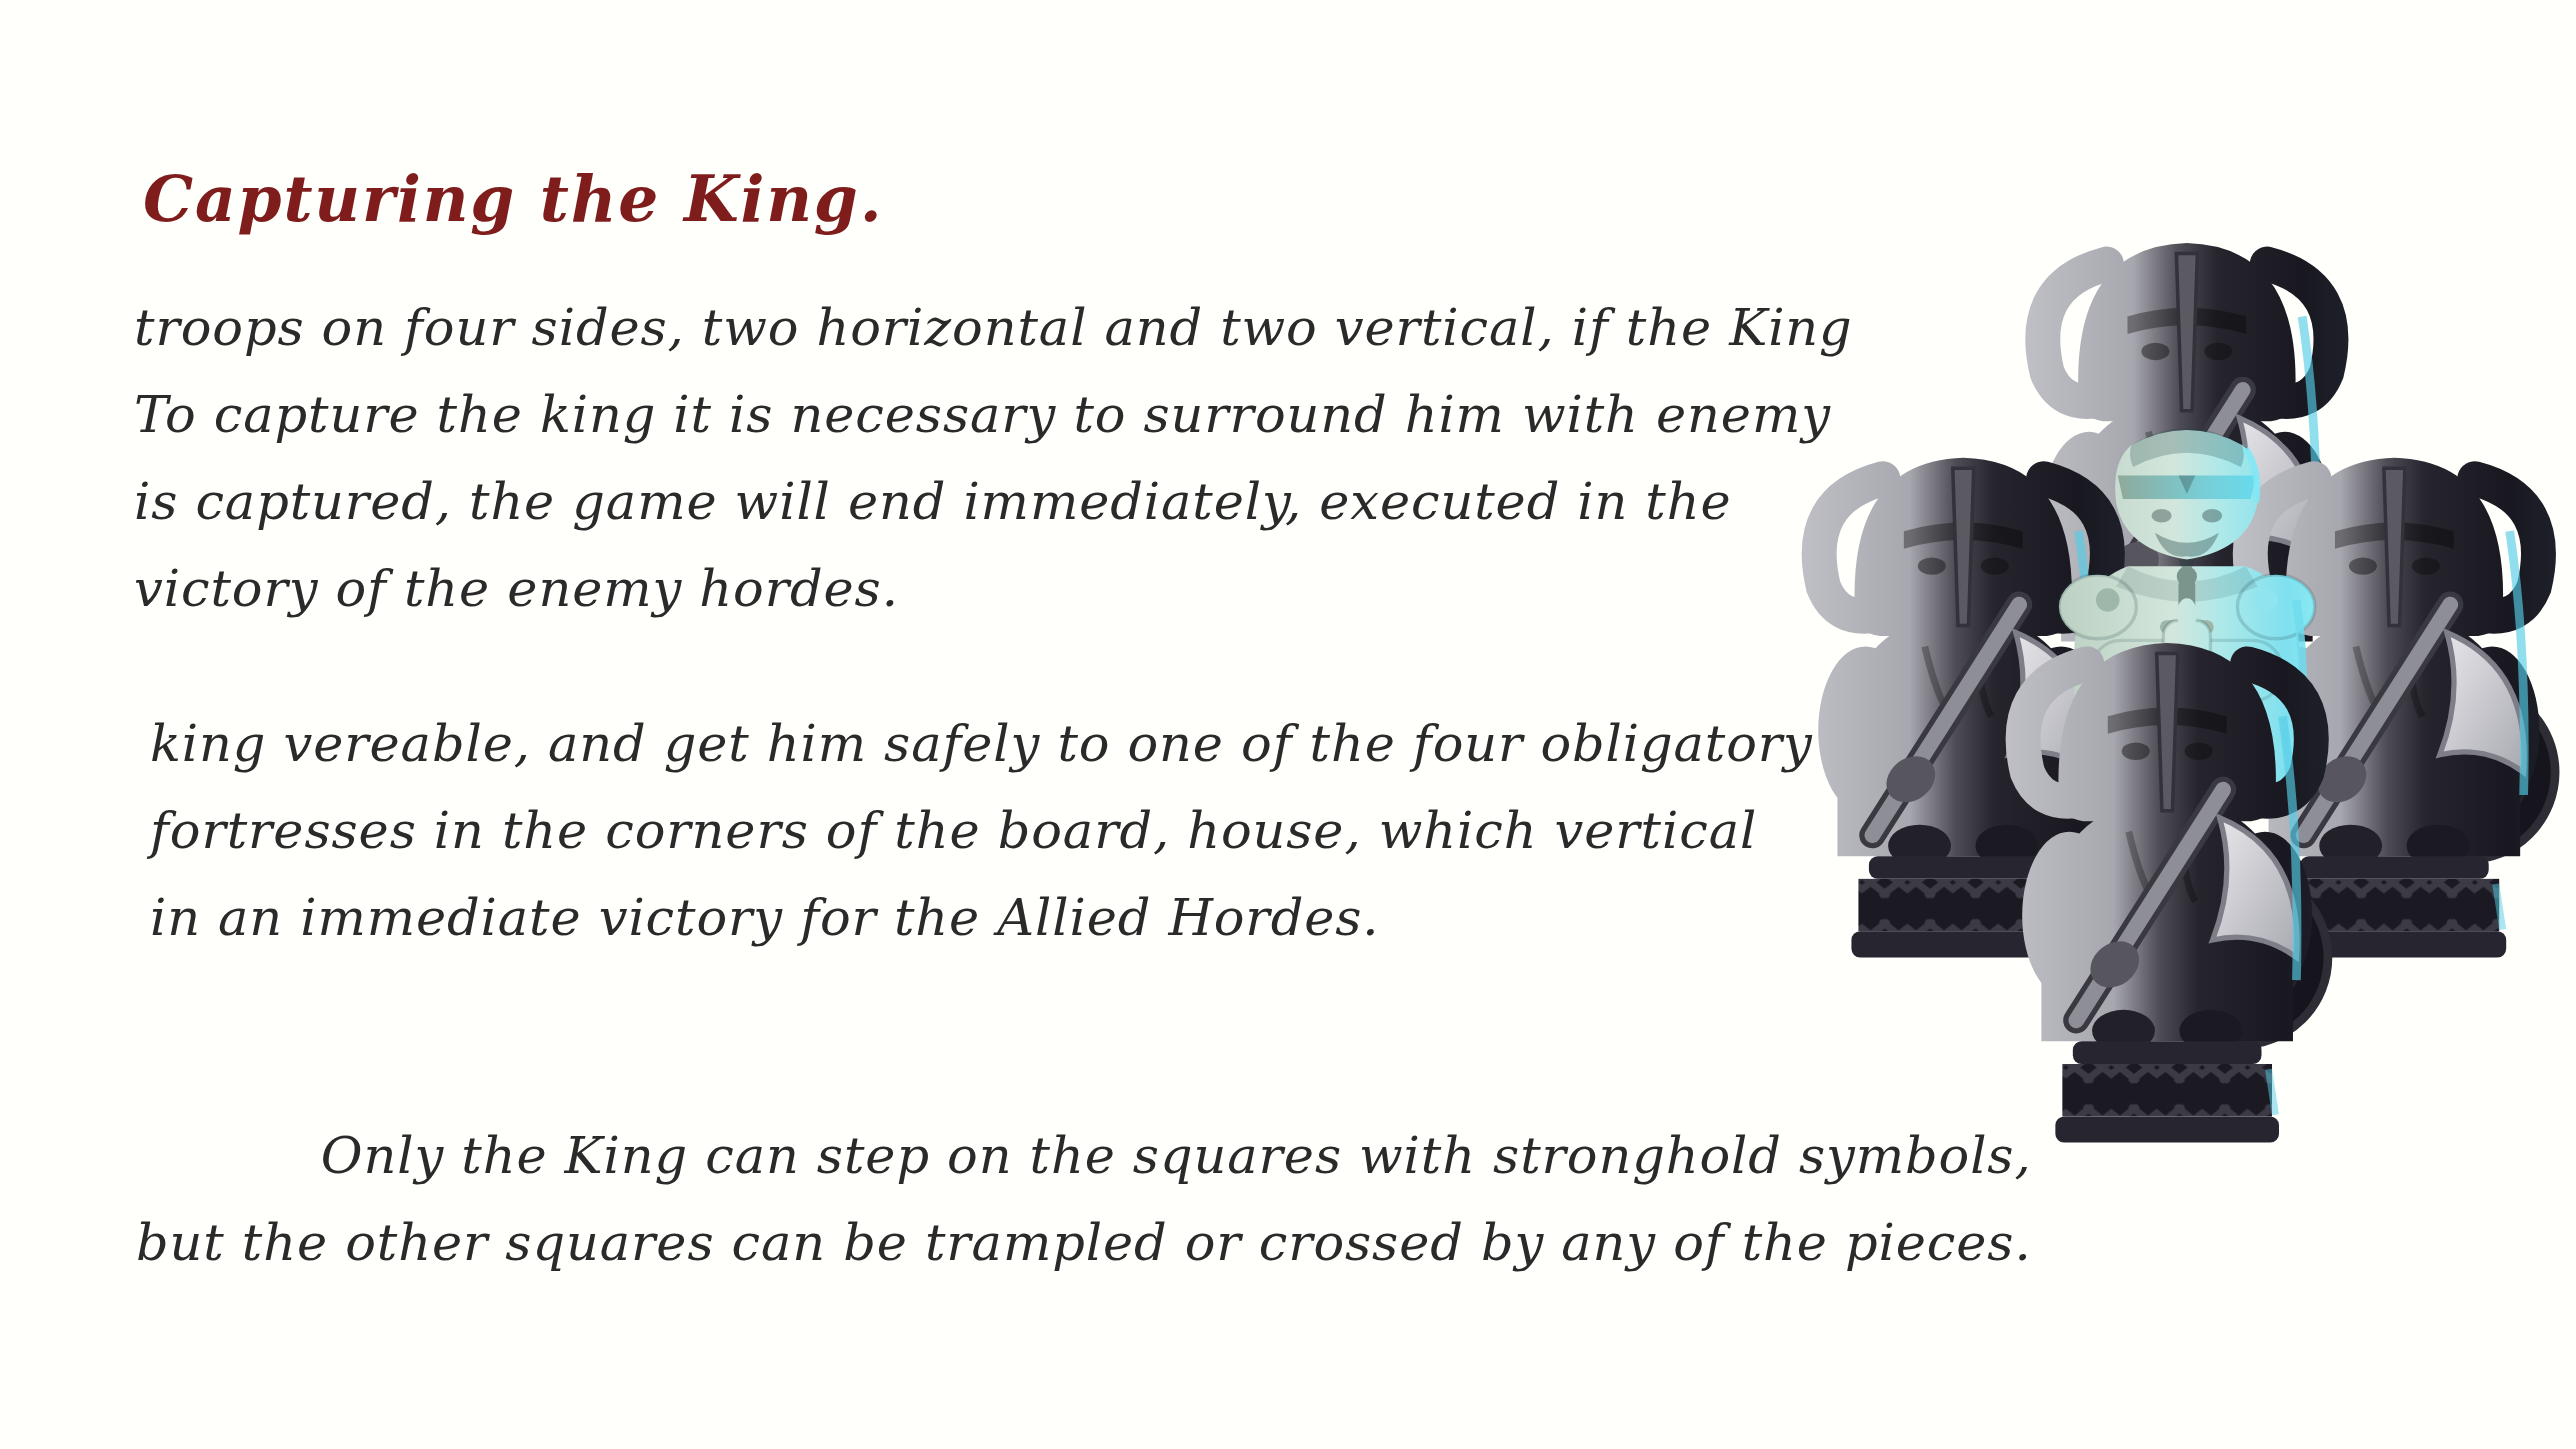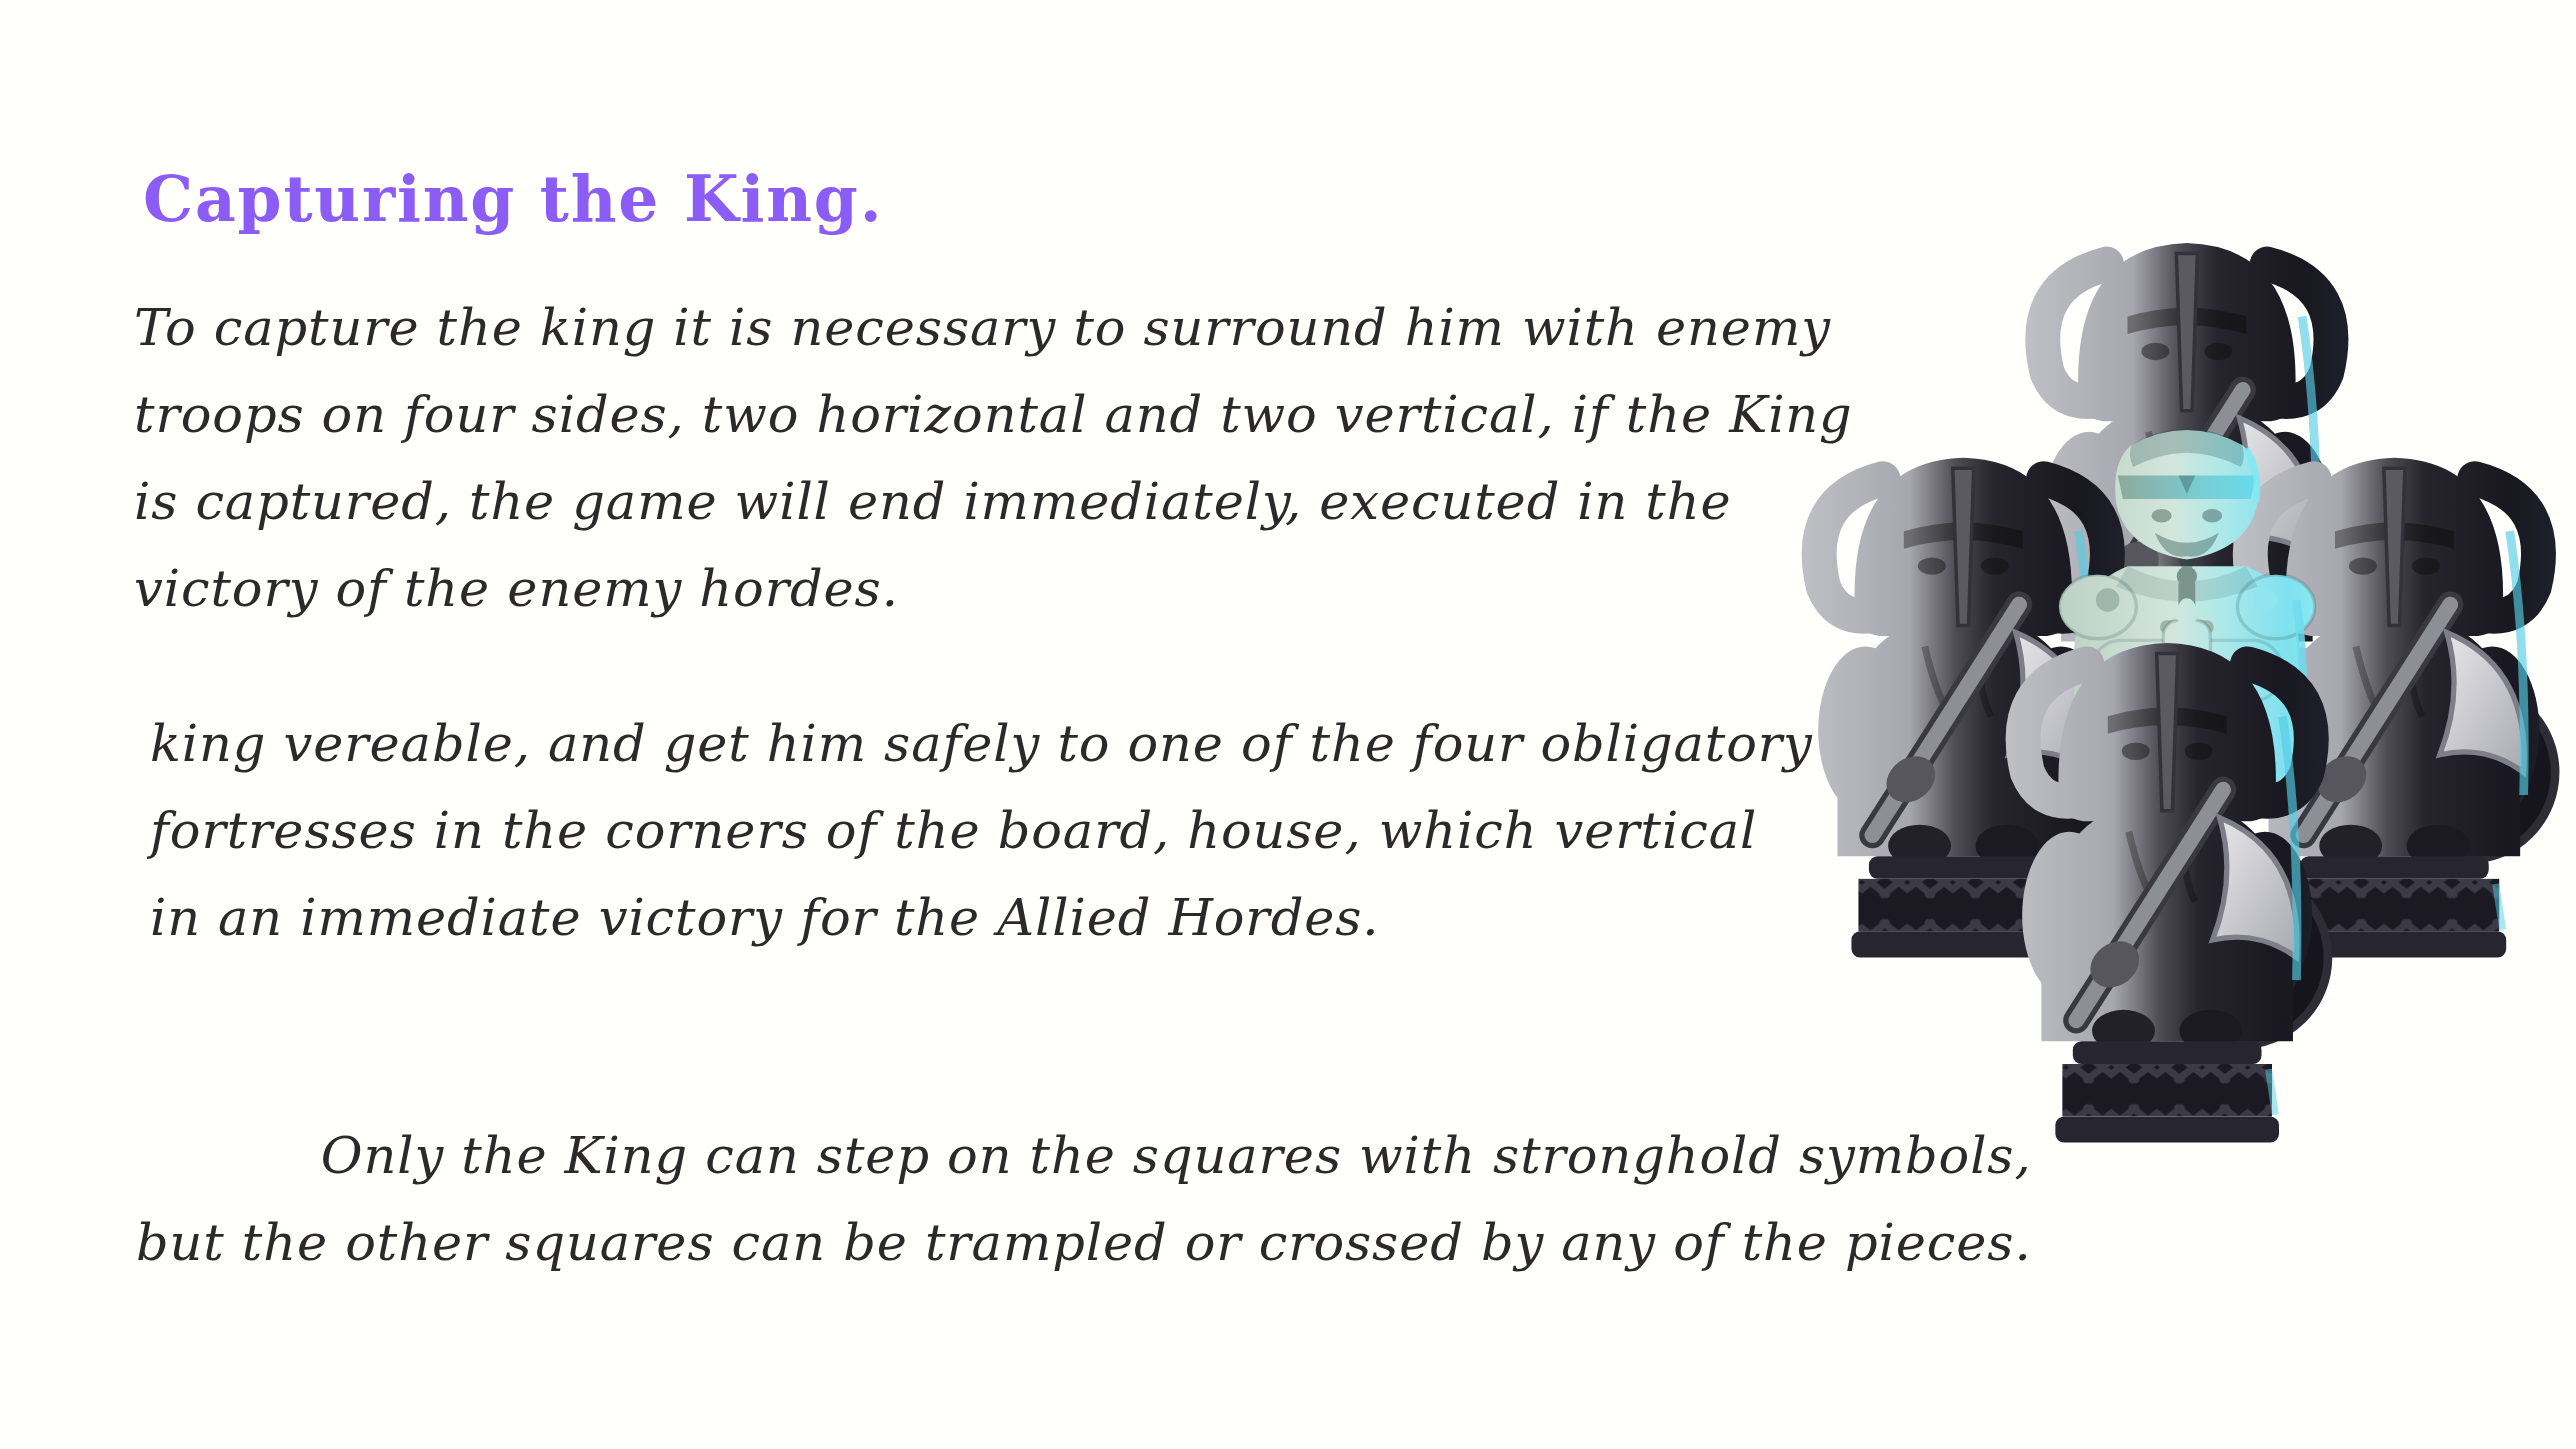--- a/index.html
+++ b/index.html
@@ -5,23 +5,23 @@
   html,body{margin:0;padding:0;}
   .page{
     position:relative;
     width:2576px;height:1449px;
     background:#fffffc;
     overflow:hidden;
     font-family:"DejaVu Serif", serif;
   }
   .title{
     position:absolute;left:143px;top:120px;
-    font-weight:700;
+    font-style:italic;font-weight:700;
     font-size:63px;line-height:1.2;
-    letter-spacing:1.8px;color:#8b5cf6;
+    letter-spacing:1.8px;color:#7f1d1d;
     white-space:nowrap;
   }
   .para{
     position:absolute;
     font-style:italic;font-weight:400;
     font-size:51px;line-height:87px;
     letter-spacing:0.9px;color:#2b2929;
     white-space:nowrap;
   }
   .para-1{left:134px;top:284px;}
@@ -35,22 +35,22 @@
   .illustration svg{display:block;overflow:visible;}
 </style>
 </head>
 <body>
 
 <div class="page">
 
   <h1 class="title">Capturing the King.</h1>
 
   <div class="para para-1">
+    <div class="line">troops on four sides, two horizontal and two vertical, if the King</div>
     <div class="line">To capture the king it is necessary to surround him with enemy</div>
-    <div class="line">troops on four sides, two horizontal and two vertical, if the King</div>
     <div class="line">is captured, the game will end immediately, executed in the</div>
     <div class="line">victory of the enemy hordes.</div>
   </div>
 
   <div class="para para-2">
     <div class="line">king vereable, and get him safely to one of the four obligatory</div>
     <div class="line">fortresses in the corners of the board, house, which vertical</div>
     <div class="line">in an immediate victory for the Allied Hordes.</div>
   </div>
 

